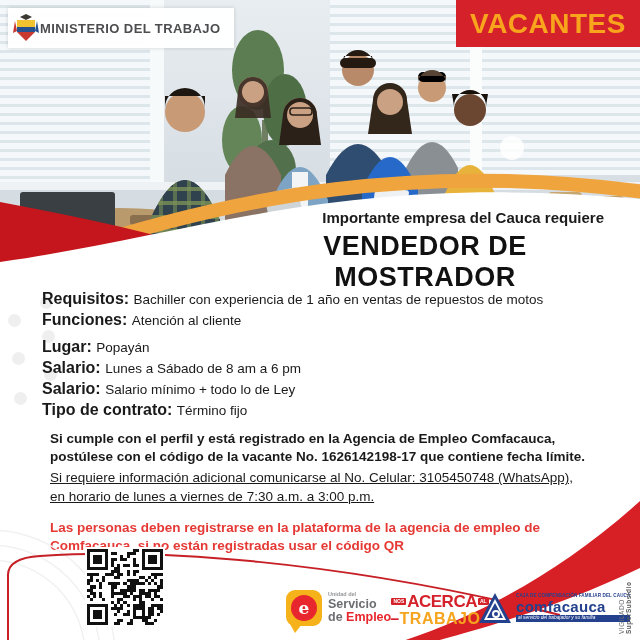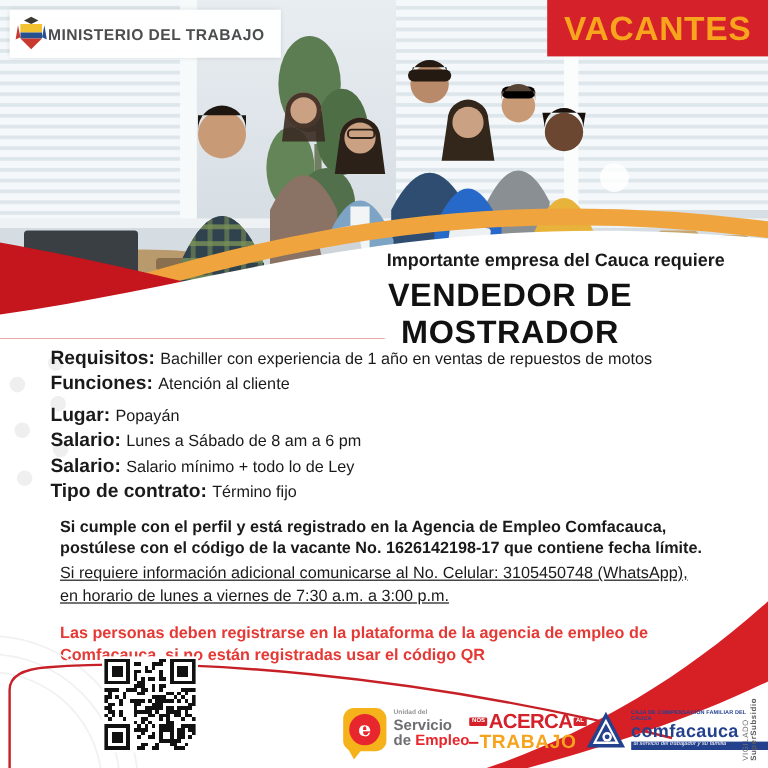--- a/index.html
+++ b/index.html
@@ -64,21 +64,21 @@
   .se-text .l2{font-size:12.5px;font-weight:bold;color:#6d6e71;}
   .se-text .l2 b{color:#e8262d;}
 
   .logo-acerca{position:absolute;left:390px;top:593px;width:100px;text-align:center;line-height:1;}
   .acerca-row{display:flex;align-items:center;justify-content:center;gap:1px;}
   .acerca-badge{background:#d5212a;color:#fff;font-size:5px;font-weight:bold;padding:1px 2px;border-radius:1px;}
   .acerca-main{color:#d5212a;font-size:17px;font-weight:bold;letter-spacing:-.5px;}
   .acerca-sub{color:#f6a41d;font-size:16px;font-weight:bold;margin-top:1px;letter-spacing:.5px;}
   .acerca-sub .dash{color:#d5212a;}
 
-  .logo-comfacauca{position:absolute;left:488px;top:592px;display:flex;gap:4px;align-items:center;}
+  .logo-comfacauca{position:absolute;left:478px;top:592px;display:flex;gap:4px;align-items:center;}
   .cf-text{line-height:1;}
   .cf-top{font-size:4.6px;font-weight:bold;color:#24418e;letter-spacing:.1px;}
   .cf-name{font-size:15px;font-weight:bold;color:#24418e;letter-spacing:.3px;margin:1px 0;}
   .cf-bar{background:#24418e;color:#fff;font-size:4.8px;font-style:italic;padding:1px 2px;}
 
   .vigilado{position:absolute;right:8px;bottom:6px;height:76px;writing-mode:vertical-rl;transform:rotate(180deg);
     font-size:6.5px;color:#6d6e71;letter-spacing:.5px;}
   .vigilado b{color:#58595b;}
 </style>
 </head>

